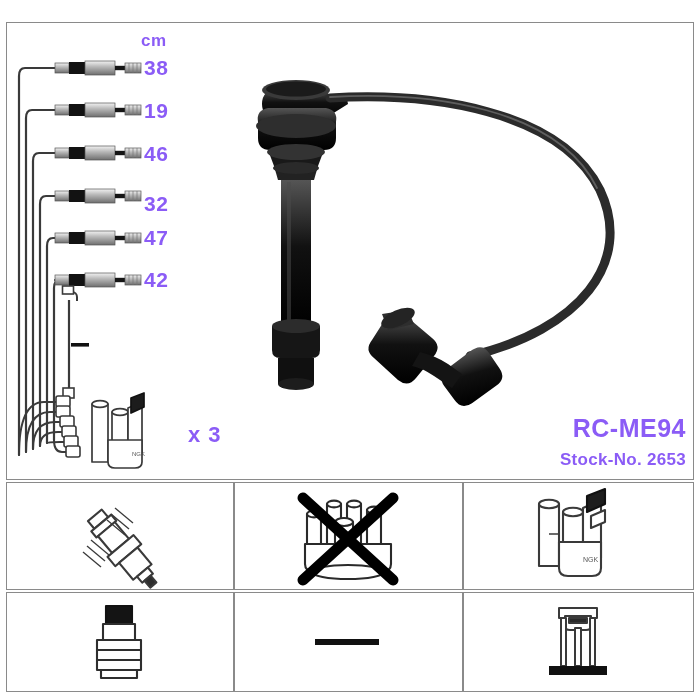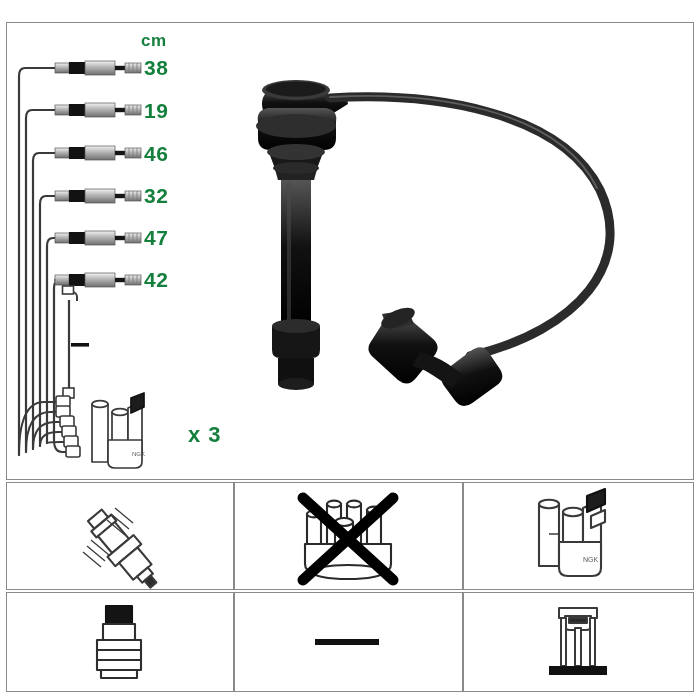--- a/index.html
+++ b/index.html
@@ -10,42 +10,42 @@
   
   .frame{position:absolute;border:1.5px solid #8a8a8a;background:#fff;box-sizing:border-box;}
   #main-frame{left:6px;top:22px;width:688px;height:458px;}
   #row2{left:6px;top:482px;width:688px;height:108px;}
   #row3{left:6px;top:592px;width:688px;height:100px;}
   .vdiv{position:absolute;top:0;bottom:0;width:1.5px;background:#8a8a8a;}
 
   .cell{position:absolute;top:0;bottom:0;display:flex;align-items:center;justify-content:center;}
 
   
-  .txt{position:absolute;color:#15803d;white-space:nowrap;}
+  .txt{position:absolute;color:#8b5cf6;white-space:nowrap;}
   .cm-head{left:141px;top:31px;font-size:17px;font-weight:bold;letter-spacing:.5px;}
   .len{left:144px;font-size:21px;font-weight:bold;letter-spacing:.5px;text-align:right;}
   .x3{left:188px;top:422px;font-size:22px;font-weight:bold;letter-spacing:1px;}
   .partno{right:14px;top:414px;font-size:25px;font-weight:bold;letter-spacing:.5px;text-align:right;}
   .stockno{right:14px;top:450px;font-size:17px;font-weight:bold;letter-spacing:.3px;text-align:right;}
 
   svg{display:block;overflow:visible;}
   .abs{position:absolute;left:0;top:0;}
 </style>
 </head>
 <body>
 
 <div id="root">
 
   <div class="frame" id="main-frame"></div>
 
   <div class="txt cm-head">cm</div>
   <div class="txt len" style="top:56px">38</div>
   <div class="txt len" style="top:99px">19</div>
   <div class="txt len" style="top:142px">46</div>
-  <div class="txt len" style="top:184px">32</div>
+  <div class="txt len" style="top:192px">32</div>
   <div class="txt len" style="top:226px">47</div>
   <div class="txt len" style="top:268px">42</div>
 
   <svg class="abs" width="700" height="700">
     <defs>
       <linearGradient id="gmet" x1="0" y1="0" x2="0" y2="1">
         <stop offset="0" stop-color="#f2f2f2"></stop>
         <stop offset="0.4" stop-color="#b9b9b9"></stop>
         <stop offset="1" stop-color="#6e6e6e"></stop>
       </linearGradient>
@@ -205,20 +205,22 @@
 
     <g>
       <path d="M472,352 q14,-6 18,6 l6,18 q4,12 -8,16 l-28,10 q-12,4 -16,-8 l-6,-16 q-4,-12 8,-16 z" transform="rotate(-16 470,360)" fill="url(#gblk)"></path>
       <path d="M386,318 q10,-10 20,-2 l26,22 q10,8 2,18 l-18,22 q-8,10 -18,2 l-24,-22 q-10,-8 -2,-18 z" fill="url(#gblk)"></path>
       <path d="M382,314 l26,-4 6,14 -26,6 z" fill="#2e2e2e"></path>
       <ellipse cx="398" cy="318" rx="18" ry="8" transform="rotate(-24 398,318)" fill="#242424"></ellipse>
       <path d="M420,352 q16,4 28,12 l14,10 -10,14 -18,-12 q-12,-8 -22,-10 z" fill="#141414"></path>
     </g>
   </svg>
 
+  <div class="txt partno">RC-ME94</div>
+  <div class="txt stockno">Stock-No. 2653</div>
   <div class="txt x3">x 3</div>
 
   <div class="frame" id="row2">
     <div class="vdiv" style="left:226px"></div>
     <div class="vdiv" style="left:455px"></div>
 
     <div class="cell" style="left:0;width:226px">
       <svg width="150" height="96" viewBox="0 0 150 96">
         <g fill="#fff" stroke="#3a3a3a" stroke-width="2.1" stroke-linejoin="round">
           <g transform="rotate(-40 75 48)">

